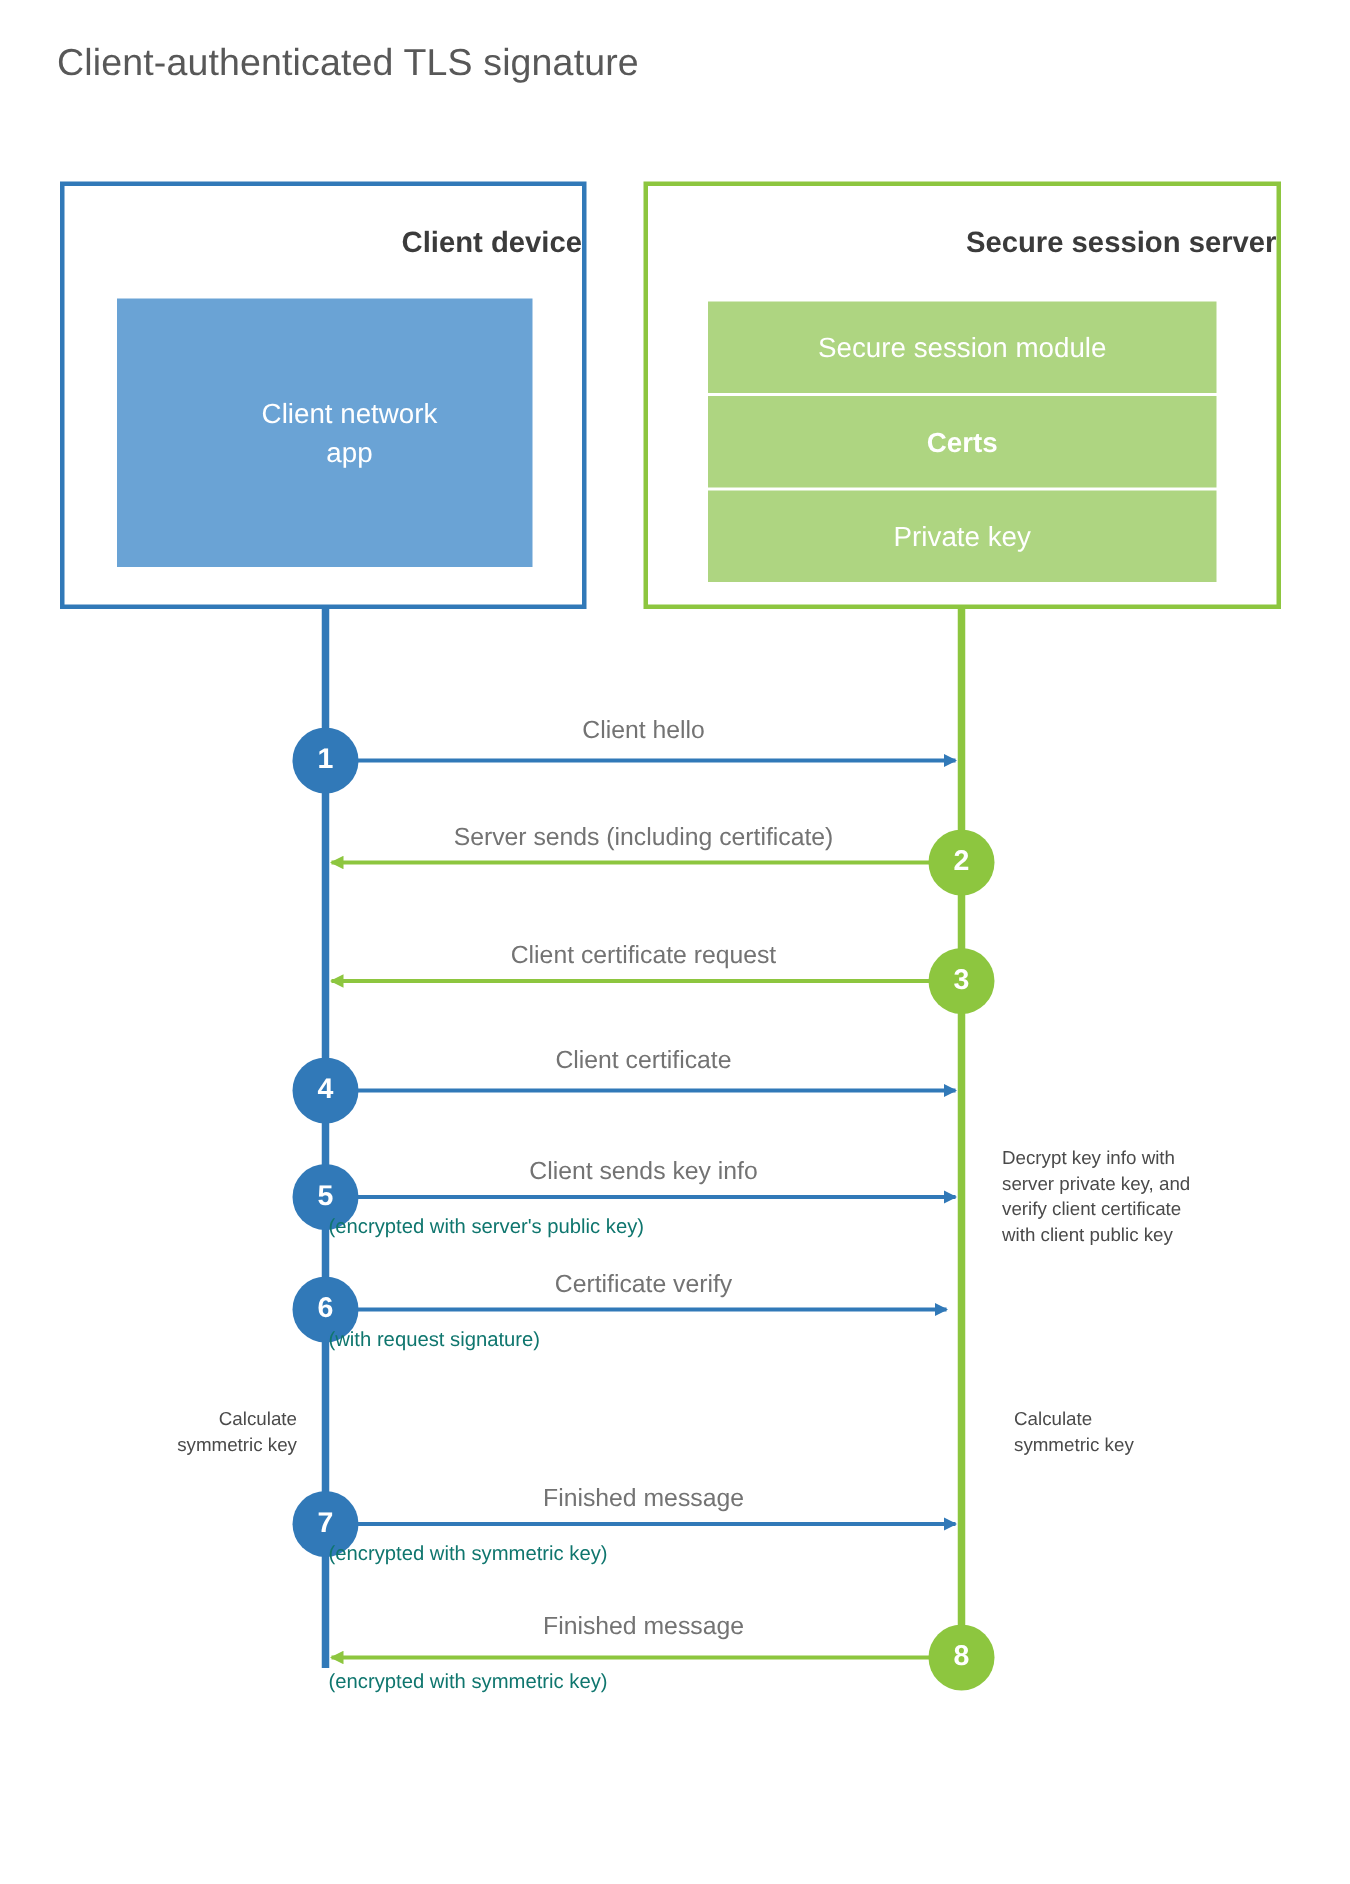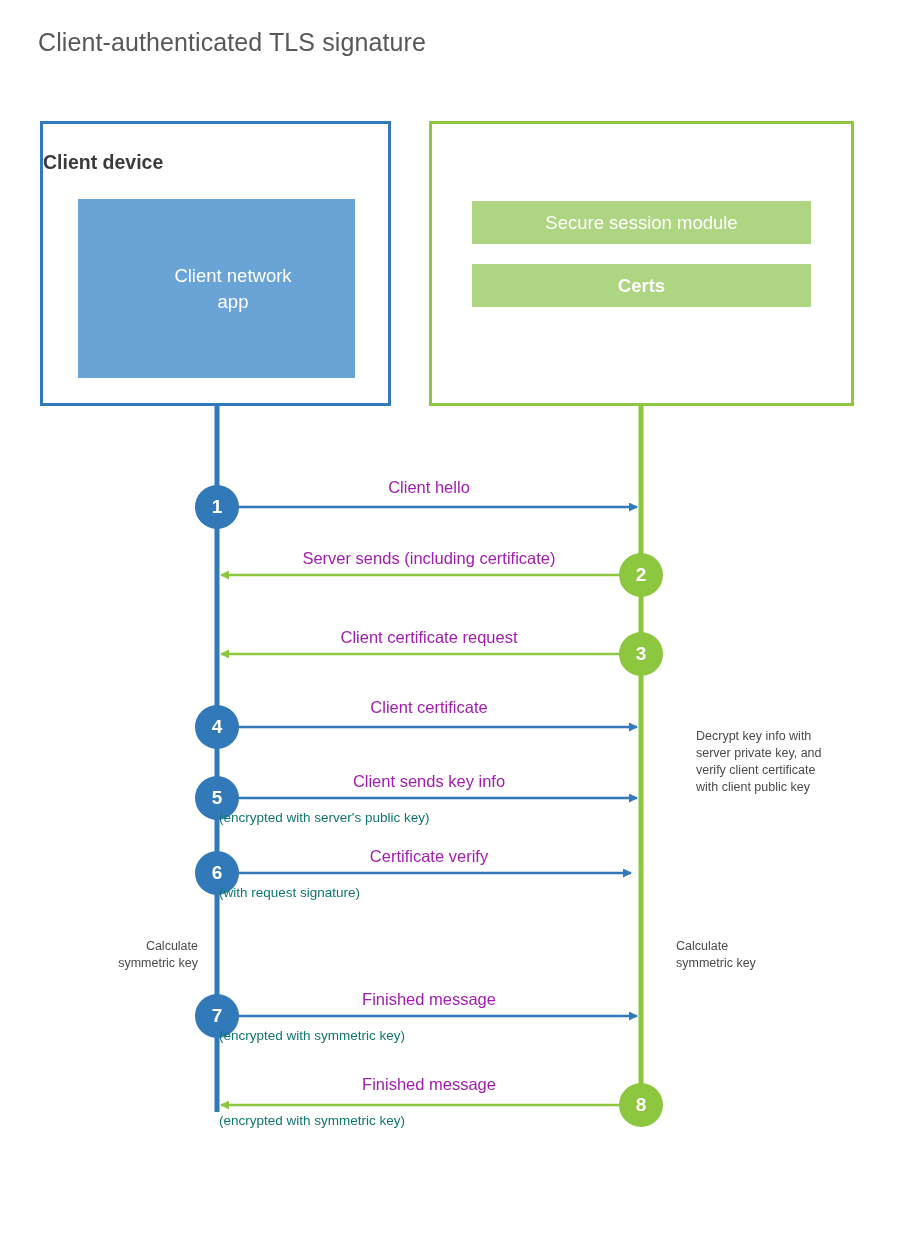--- a/index.html
+++ b/index.html
@@ -51,21 +51,21 @@
     top: 121px;
     width: 425px;
     height: 285px;
     border: 3px solid #8dc63f;
   }
   .party-title {
     position: absolute;
     left: 0;
     right: 0;
     top: 27px;
-    text-align: left;
+    text-align: right;
     font-size: 19.5px;
     font-weight: bold;
     color: #3b3b3b;
   }
 
   .app-block {
     position: absolute;
     left: 35px;
     top: 75px;
     width: 277px;
@@ -78,21 +78,21 @@
     align-items: center;
     justify-content: center;
     text-align: center;
     box-sizing: border-box;
   }
 
   .server-bar {
     position: absolute;
     left: 40px;
     width: 339px;
-    height: 43px;
+    height: 61px;
     background: #aed581;
     color: #ffffff;
     font-size: 18.5px;
     display: flex;
     align-items: center;
     justify-content: center;
     text-align: center;
     box-sizing: border-box;
   }
   .server-bar.b0 { top: 77px; }
@@ -113,21 +113,21 @@
     justify-content: center;
     box-sizing: border-box;
   }
   .step-badge.client { background: #3179b8; }
   .step-badge.server { background: #8dc63f; }
 
   
   .msg-label {
     position: absolute;
     text-align: center;
-    color: #a21caf;
+    color: #737373;
     font-size: 16.5px;
     white-space: nowrap;
   }
   .msg-sub {
     position: absolute;
     text-align: left;
     color: #0f766e;
     font-size: 13.5px;
     white-space: nowrap;
   }
@@ -168,22 +168,24 @@
 
 <div class="page-title">Client-authenticated TLS signature</div>
 
 <div class="party-box client">
   <div class="party-title">Client device</div>
   <div class="app-block" style="white-space:pre-line;padding-left:33px;">Client network
 app</div>
 </div>
 
 <div class="party-box server">
+  <div class="party-title">Secure session server</div>
   <div class="server-bar b0">Secure session module</div>
   <div class="server-bar b1">Certs</div>
+  <div class="server-bar b2">Private key</div>
 </div>
 
 <div class="step-badge client" style="left:195px; top:485px;">1</div>
 <div class="step-badge server" style="left:619px; top:553px;">2</div>
 <div class="step-badge server" style="left:619px; top:632px;">3</div>
 <div class="step-badge client" style="left:195px; top:705px;">4</div>
 <div class="step-badge client" style="left:195px; top:776px;">5</div>
 <div class="step-badge client" style="left:195px; top:851px;">6</div>
 <div class="step-badge client" style="left:195px; top:994px;">7</div>
 <div class="step-badge server" style="left:619px; top:1083px;">8</div>
@@ -201,21 +203,21 @@
 
 <div class="msg-label" style="left:219px; width:420px; top:847px;">Certificate verify</div>
 <div class="msg-sub" style="left:219px; width:420px; top:885px;">(with request signature)</div>
 
 <div class="msg-label" style="left:219px; width:420px; top:990px;">Finished message</div>
 <div class="msg-sub" style="left:219px; width:420px; top:1028px;">(encrypted with symmetric key)</div>
 
 <div class="msg-label" style="left:219px; width:420px; top:1075px;">Finished message</div>
 <div class="msg-sub" style="left:219px; width:420px; top:1113px;">(encrypted with symmetric key)</div>
 
-<div class="side-note right" style="left:668px; top:728px; width:200px; white-space:pre-line;margin-left:28px;">Decrypt key info with
+<div class="side-note right" style="left:668px; top:764px; width:200px; white-space:pre-line;">Decrypt key info with
 server private key, and
 verify client certificate
 with client public key</div>
 
 <div class="side-note left" style="left:40px; top:938px; width:158px; white-space:pre-line;">Calculate
 symmetric key</div>
 
 <div class="side-note right" style="left:676px; top:938px; width:180px; white-space:pre-line;">Calculate
 symmetric key</div>
 

